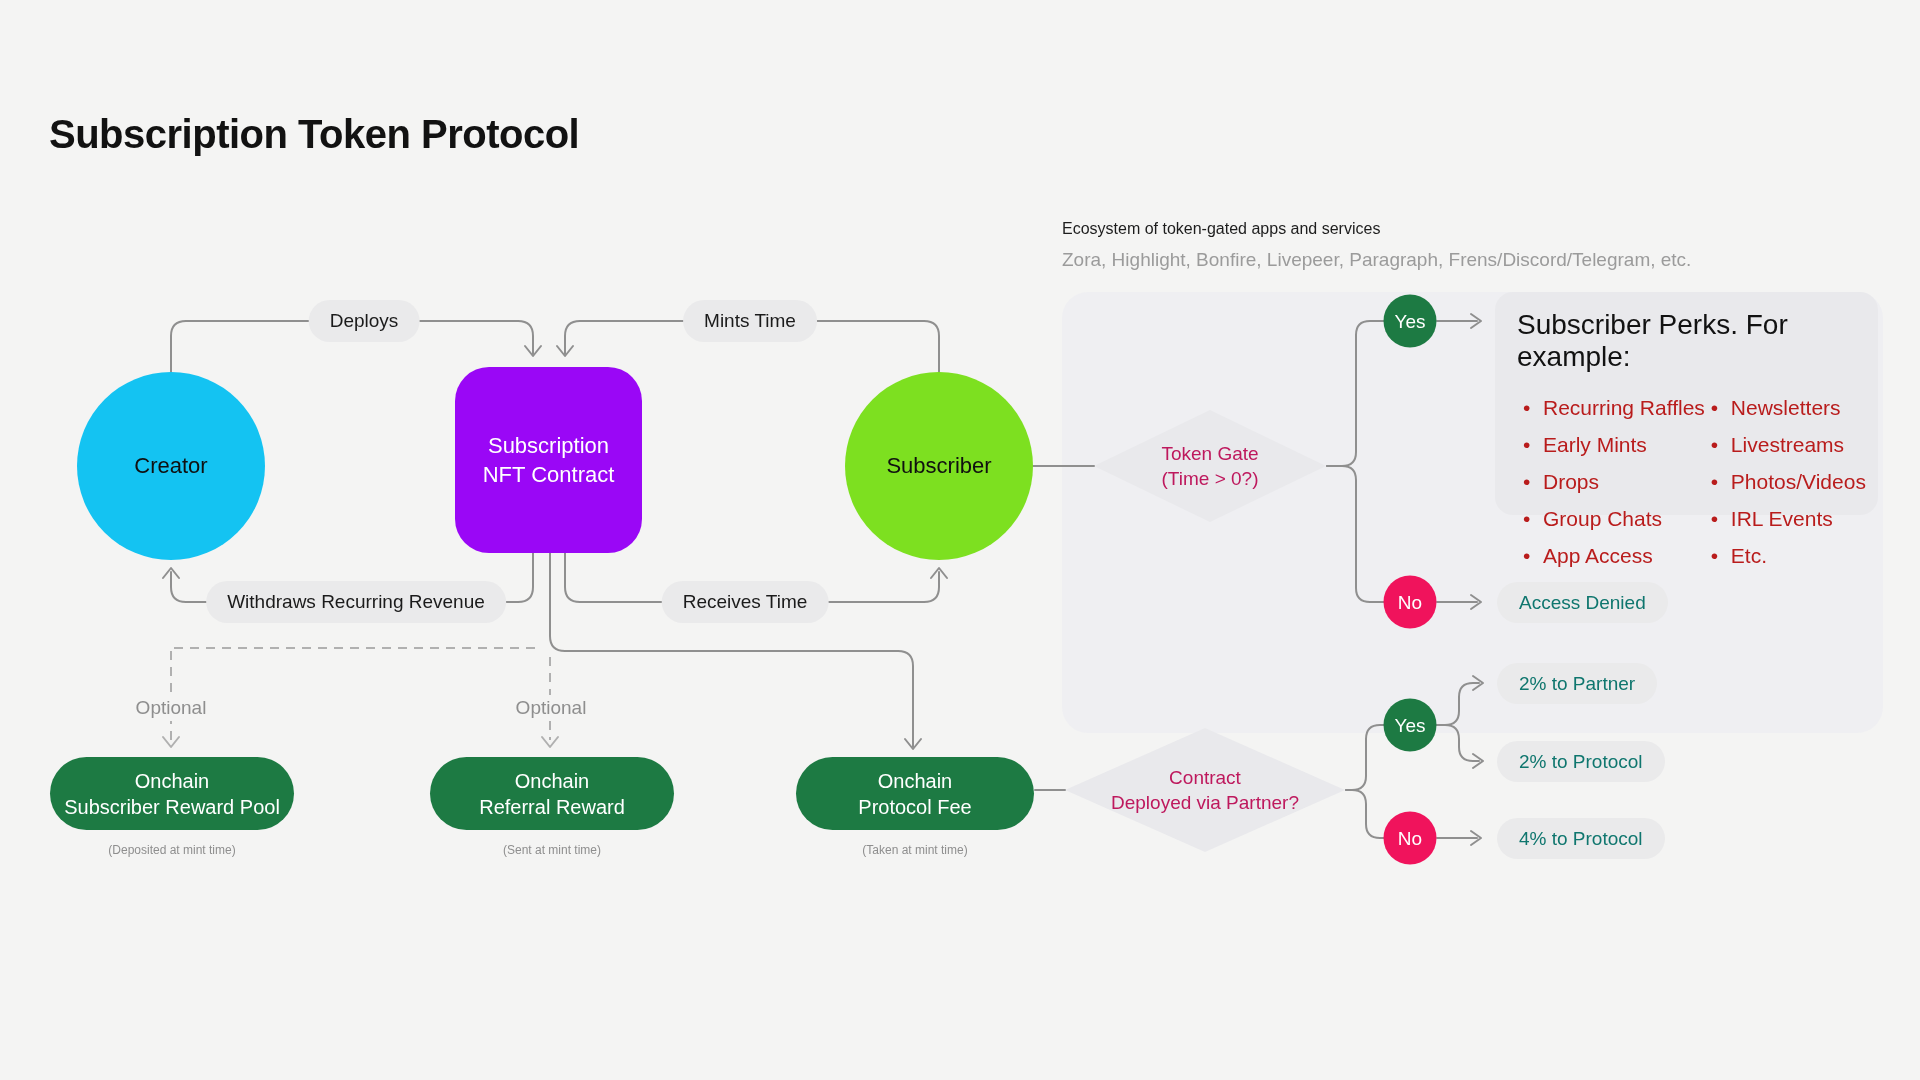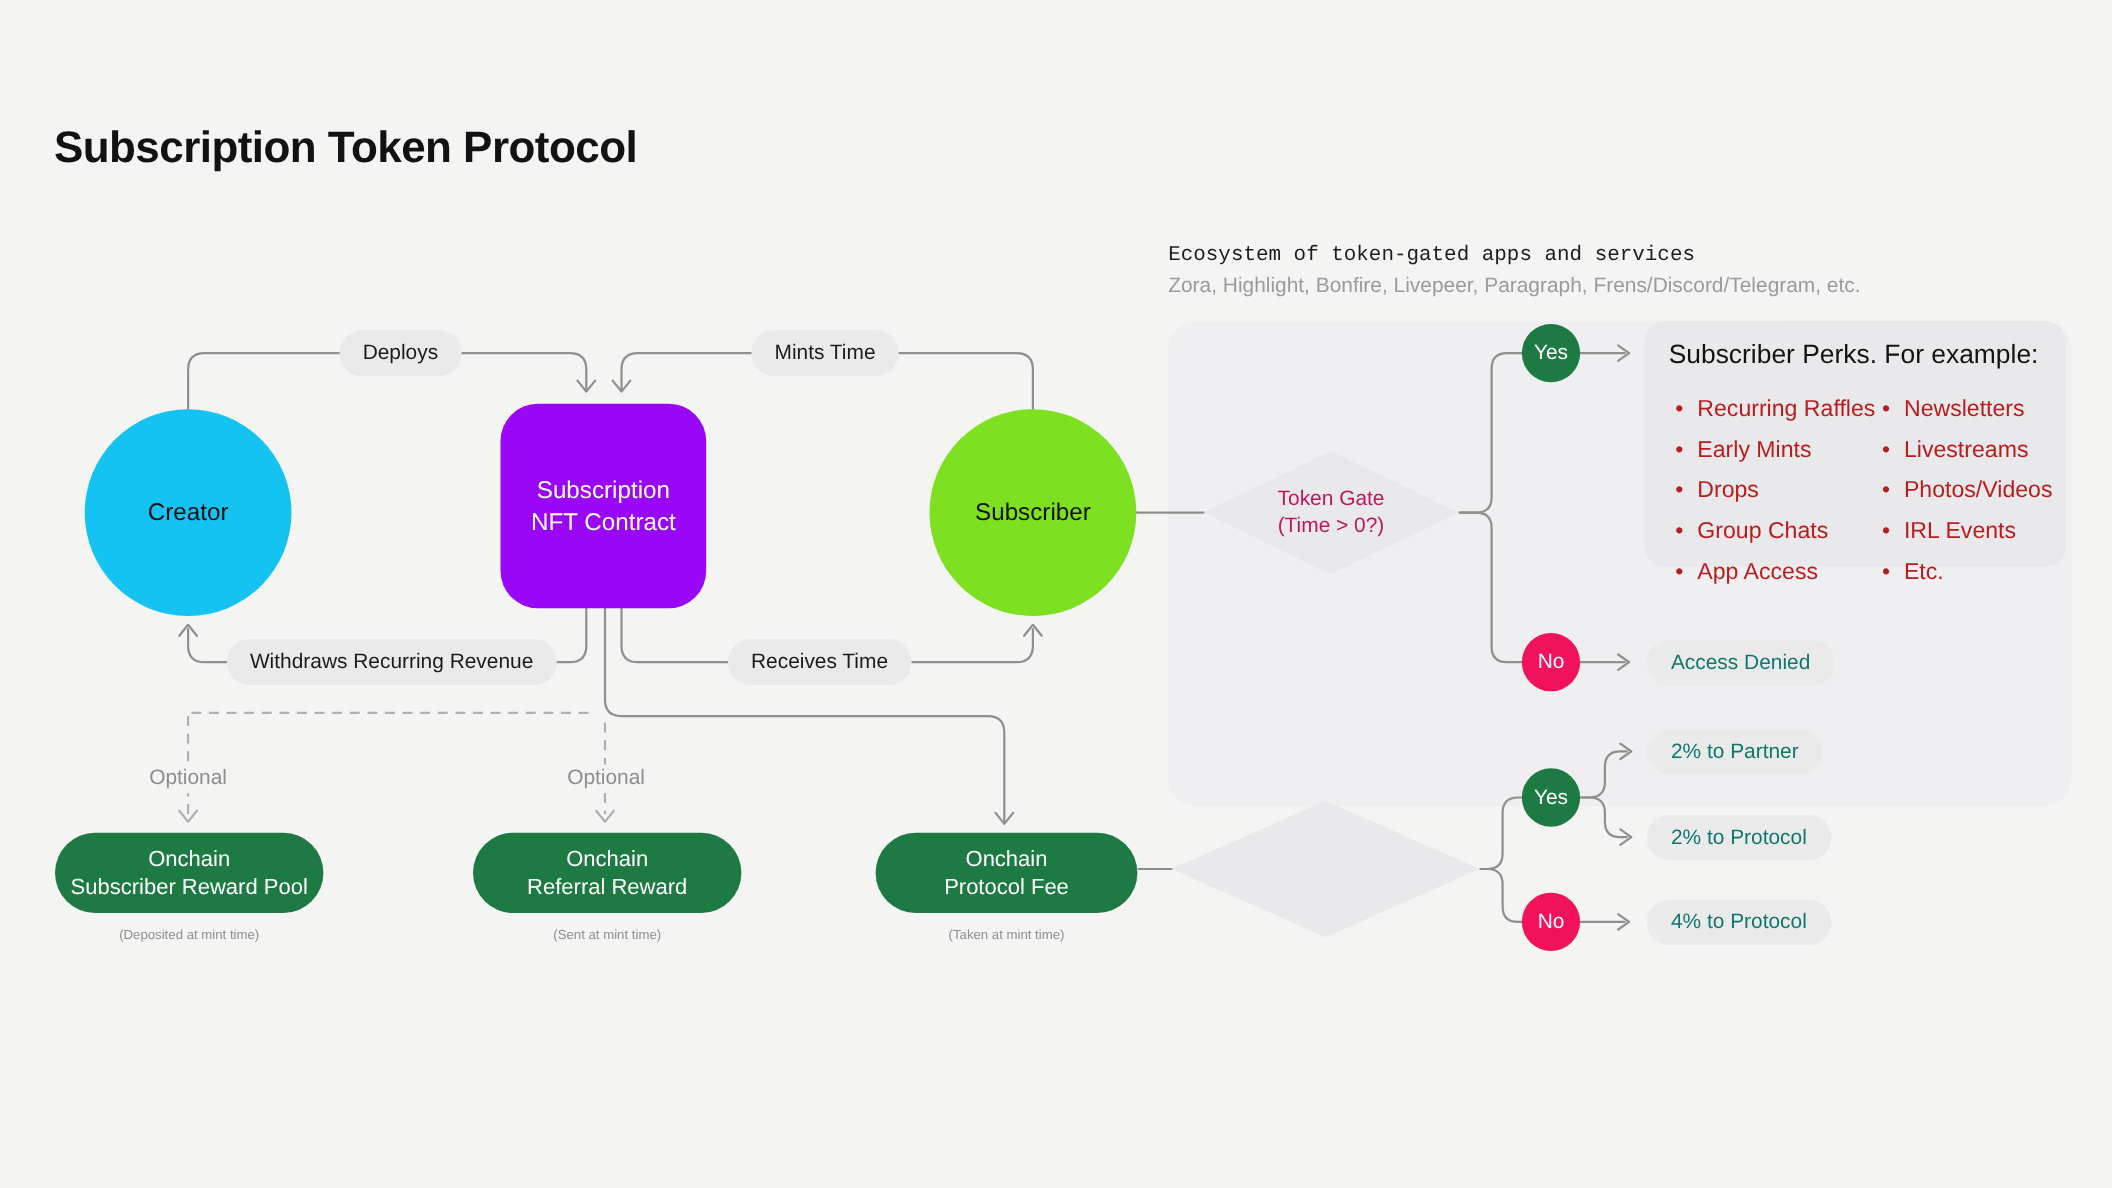--- a/index.html
+++ b/index.html
@@ -46,41 +46,41 @@
     font-size:19px;color:var(--muted);white-space:nowrap;
   }
   .green-pill{
     background:var(--green);border-radius:37px;height:73px;
     display:flex;flex-direction:column;align-items:center;justify-content:center;
     color:#fff;font-size:20px;font-weight:500;line-height:26px;text-align:center;
   }
   .caption{
     transform:translateX(-50%);font-size:12px;color:var(--muted);white-space:nowrap;
   }
-  .eco-heading{left:1062px;top:220px;font-size:19px;font-weight:500;color:#1d1d1d;font-family:Liberation Mono, monospace;}
+  .eco-heading{left:1062px;top:220px;font-size:16px;font-weight:500;color:#1d1d1d;}
   .eco-sub{left:1062px;top:249px;font-size:19px;font-weight:400;color:#9B9B9B;}
   .diamond-text{
     transform:translate(-50%,-50%);text-align:center;font-size:19px;line-height:25px;
     color:#be185d;white-space:nowrap;
   }
   .badge{
     width:53px;height:53px;border-radius:50%;transform:translate(-50%,-50%);
     display:flex;align-items:center;justify-content:center;color:#fff;font-size:19px;font-weight:500;
   }
   .badge.yes{background:var(--green);}
   .badge.no{background:var(--pink);}
   .outcome-pill{
     left:1497px;height:41px;border-radius:21px;background:var(--pill);
     display:flex;align-items:center;padding:0 22px;font-size:19px;color:#0f766e;white-space:nowrap;
   }
   .perks-box{
     left:1495px;top:292px;width:383px;height:223px;border-radius:18px;background:var(--diamond);
     box-sizing:border-box;padding:17px 22px;
   }
-  .perks-title{font-size:24px;font-weight:500;color:#121212;}
+  .perks-title{font-size:28px;font-weight:500;color:#121212;}
   .perks-cols{display:flex;margin-top:10px;}
   .perks-col{list-style:none;margin:0;padding:0;}
   .perks-col.left{width:190px;}
   .perks-col li{font-size:21px;font-weight:500;color:#b91c1c;margin:13px 0;padding-left:26px;position:relative;white-space:nowrap;}
   .perks-col li::before{content:"\2022";position:absolute;left:6px;}
 </style>
 </head>
 <body>
 
 <div class="canvas">
@@ -164,20 +164,24 @@
   </div>
   <div class="abs caption" style="left:172px;top:843px;">(Deposited at mint time)</div>
   <div class="abs caption" style="left:552px;top:843px;">(Sent at mint time)</div>
   <div class="abs caption" style="left:915px;top:843px;">(Taken at mint time)</div>
 
   <div class="abs diamond-text" style="left:1210px;top:466px;">
     <div>Token Gate</div>
     <div>(Time &gt; 0?)</div>
   </div>
 
+  <div class="abs diamond-text" style="left:1205px;top:790px;">
+    <div>Contract</div>
+    <div>Deployed via Partner?</div>
+  </div>
 
   <div class="abs badge yes" style="left:1410px;top:321px;">Yes</div>
   <div class="abs badge no" style="left:1410px;top:602px;">No</div>
   <div class="abs badge yes" style="left:1410px;top:725px;">Yes</div>
   <div class="abs badge no" style="left:1410px;top:838px;">No</div>
 
   <div class="abs perks-box">
     <div class="perks-title">Subscriber Perks. For example:</div>
     <div class="perks-cols">
       <ul class="perks-col left">

